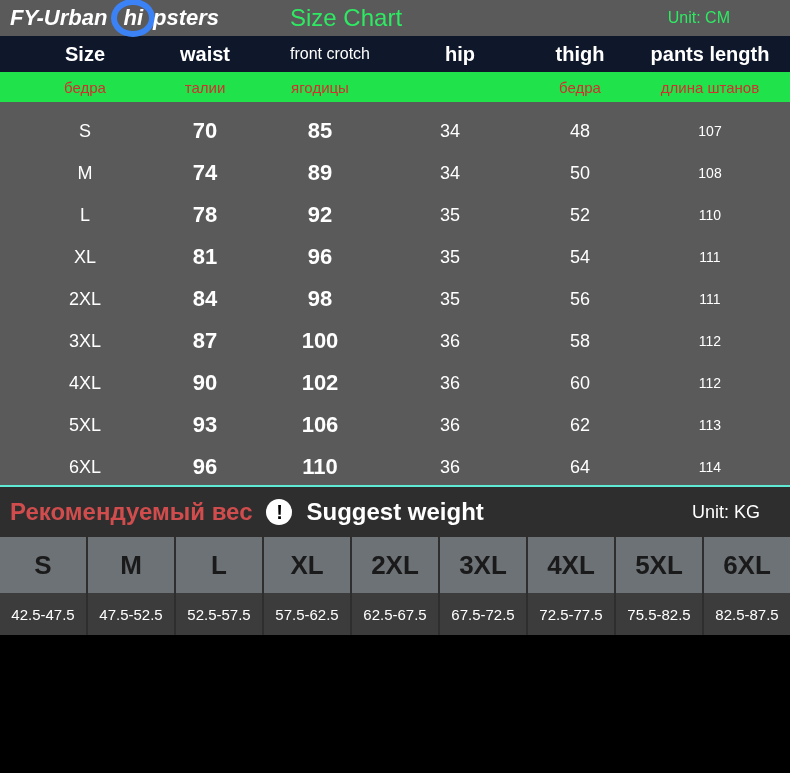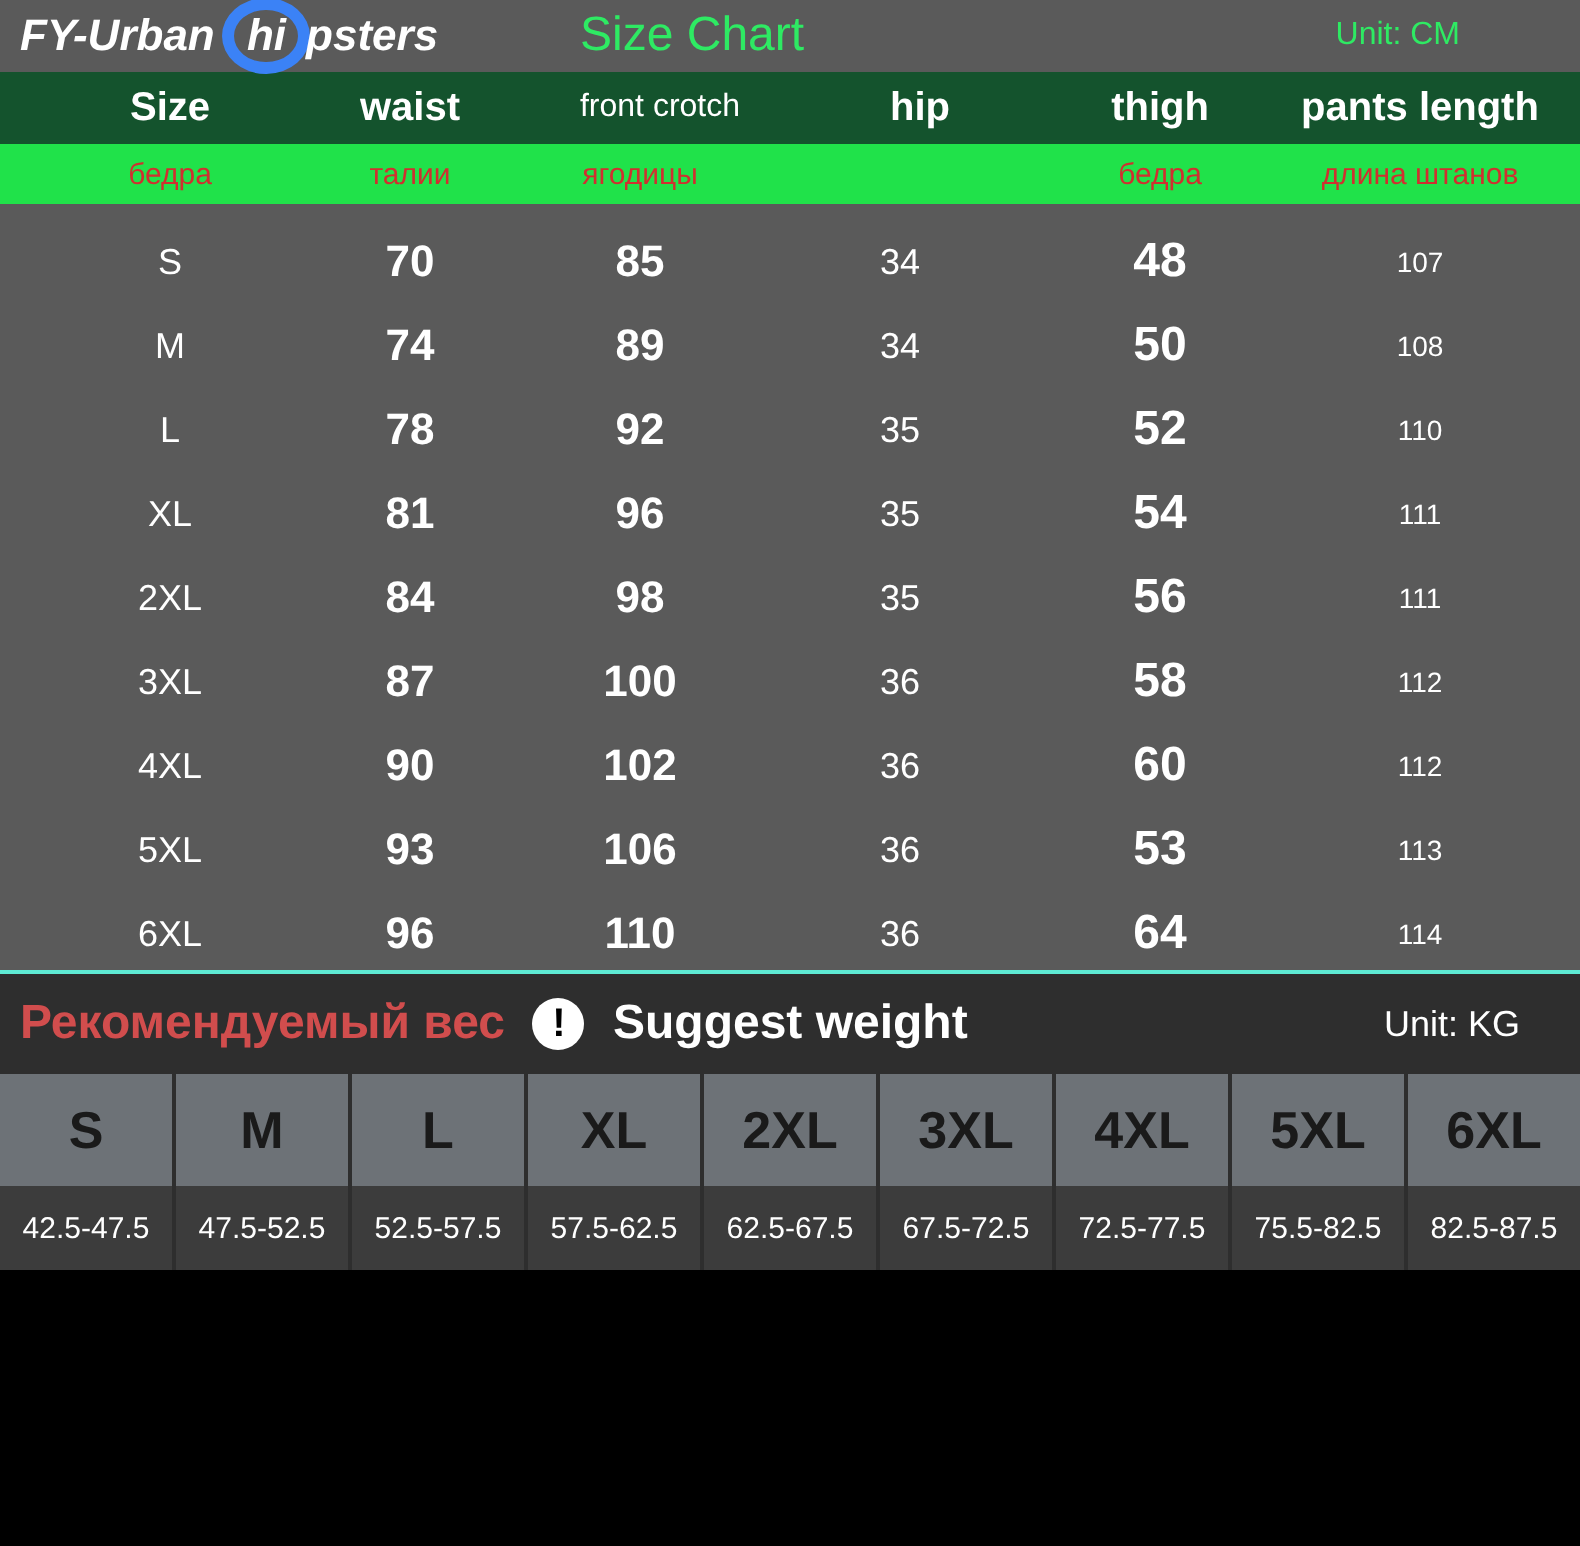--- a/index.html
+++ b/index.html
@@ -39,21 +39,21 @@
     font-size: 24px;
     flex: 0 0 260px;
   }
   .unit-cm {
     color: #2eea63;
     font-size: 16px;
     margin-left: auto;
     padding-right: 50px;
   }
   .header-black {
-    background: #14532d;
+    background: #0f172a;
     display: flex;
     height: 36px;
     align-items: center;
     padding: 0 20px;
   }
   .header-green {
     background: #20e24a;
     display: flex;
     height: 30px;
     align-items: center;
@@ -84,21 +84,21 @@
   .data-row {
     display: flex;
     align-items: center;
     height: 42px;
     color: #fff;
   }
   .data-row .c1 { font-size: 18px; }
   .data-row .c2 { font-size: 22px; font-weight: bold; }
   .data-row .c3 { font-size: 22px; font-weight: bold; }
   .data-row .c4 { font-size: 18px; }
-  .data-row .c5 { font-size: 24px; font-weight: bold; }
+  .data-row .c5 { font-size: 18px; }
   .data-row .c6 { font-size: 14px; }
 
   .bottom-section {
     background: #2e2e2e;
     border-top: 2px solid #5eead4;
   }
   .weight-title-row {
     display: flex;
     align-items: center;
     height: 50px;
@@ -251,21 +251,21 @@
         <div class="col c3">102</div>
         <div class="col c4">36</div>
         <div class="col c5">60</div>
         <div class="col c6">112</div>
       </div>
       <div class="data-row">
         <div class="col c1">5XL</div>
         <div class="col c2">93</div>
         <div class="col c3">106</div>
         <div class="col c4">36</div>
-        <div class="col c5">53</div>
+        <div class="col c5">62</div>
         <div class="col c6">113</div>
       </div>
       <div class="data-row">
         <div class="col c1">6XL</div>
         <div class="col c2">96</div>
         <div class="col c3">110</div>
         <div class="col c4">36</div>
         <div class="col c5">64</div>
         <div class="col c6">114</div>
       </div>

